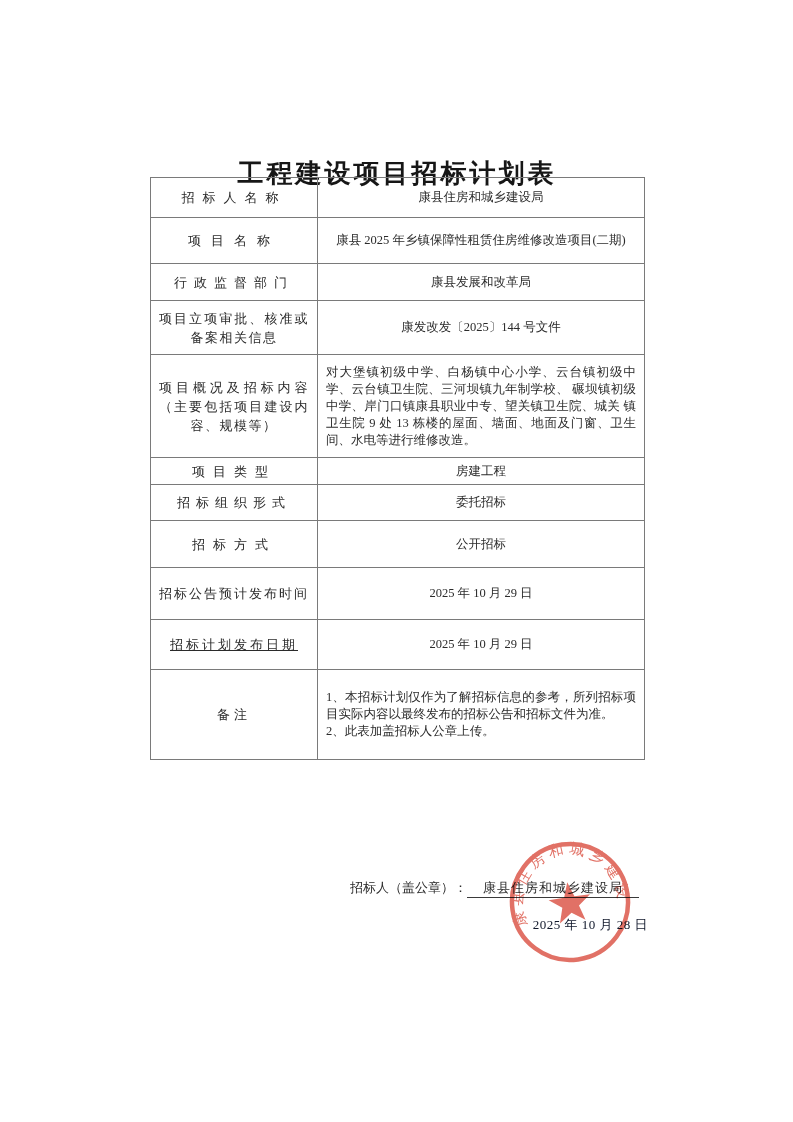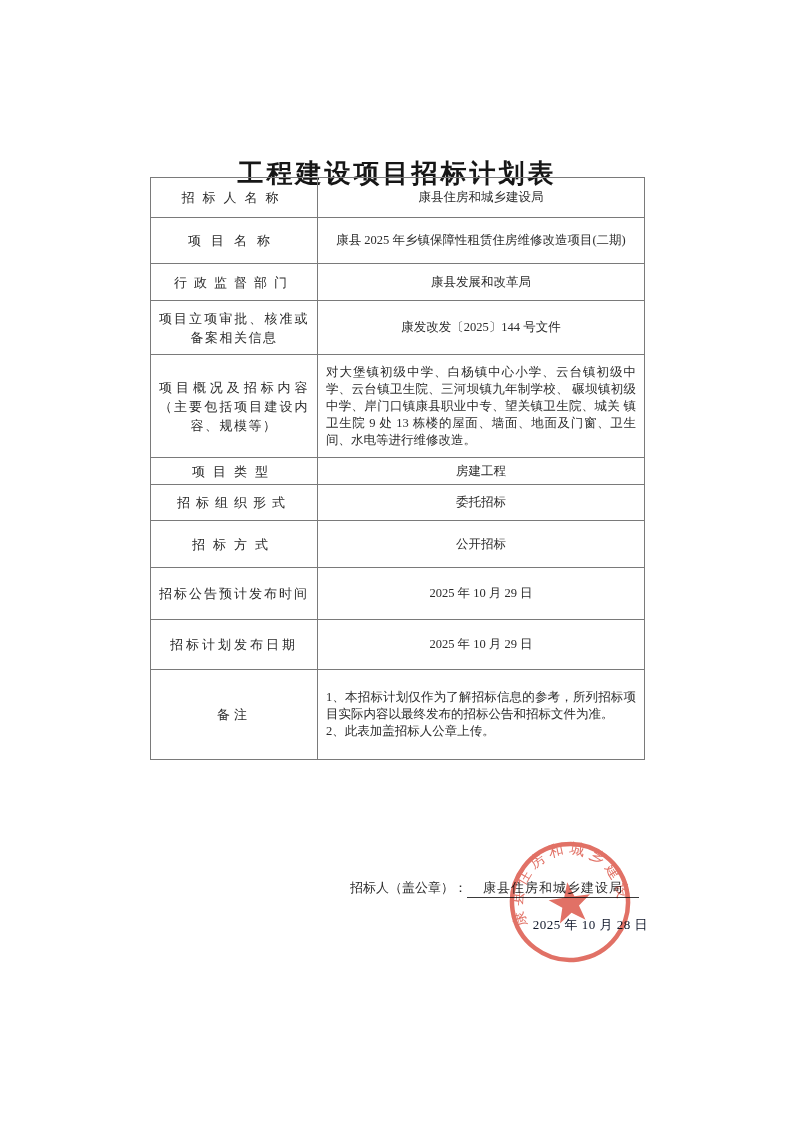--- a/index.html
+++ b/index.html
@@ -41,21 +41,21 @@
   .doc-table col.c-label{width:167px;}
   .doc-table col.c-value{width:327px;}
   td.label{text-align:center;}
   td.label.multi{
     text-align:justify;
     text-align-last:center;
     letter-spacing:1.5px;
     padding:2px 8px;
   }
   .ls2{letter-spacing:2px;}
-  .ls3{letter-spacing:3px;}
+  .ls3{letter-spacing:3px;text-decoration:underline;}
   .ls4{letter-spacing:4px;}
   .ls6{letter-spacing:6px;}
   .ls7{letter-spacing:7px;}
   .ls8{letter-spacing:8px;}
   .ls10{letter-spacing:10px;}
   td.value{text-align:center;font-size:12.5px;}
   td.value.left{
     text-align:justify;
     text-align-last:left;
     white-space:pre-line;

